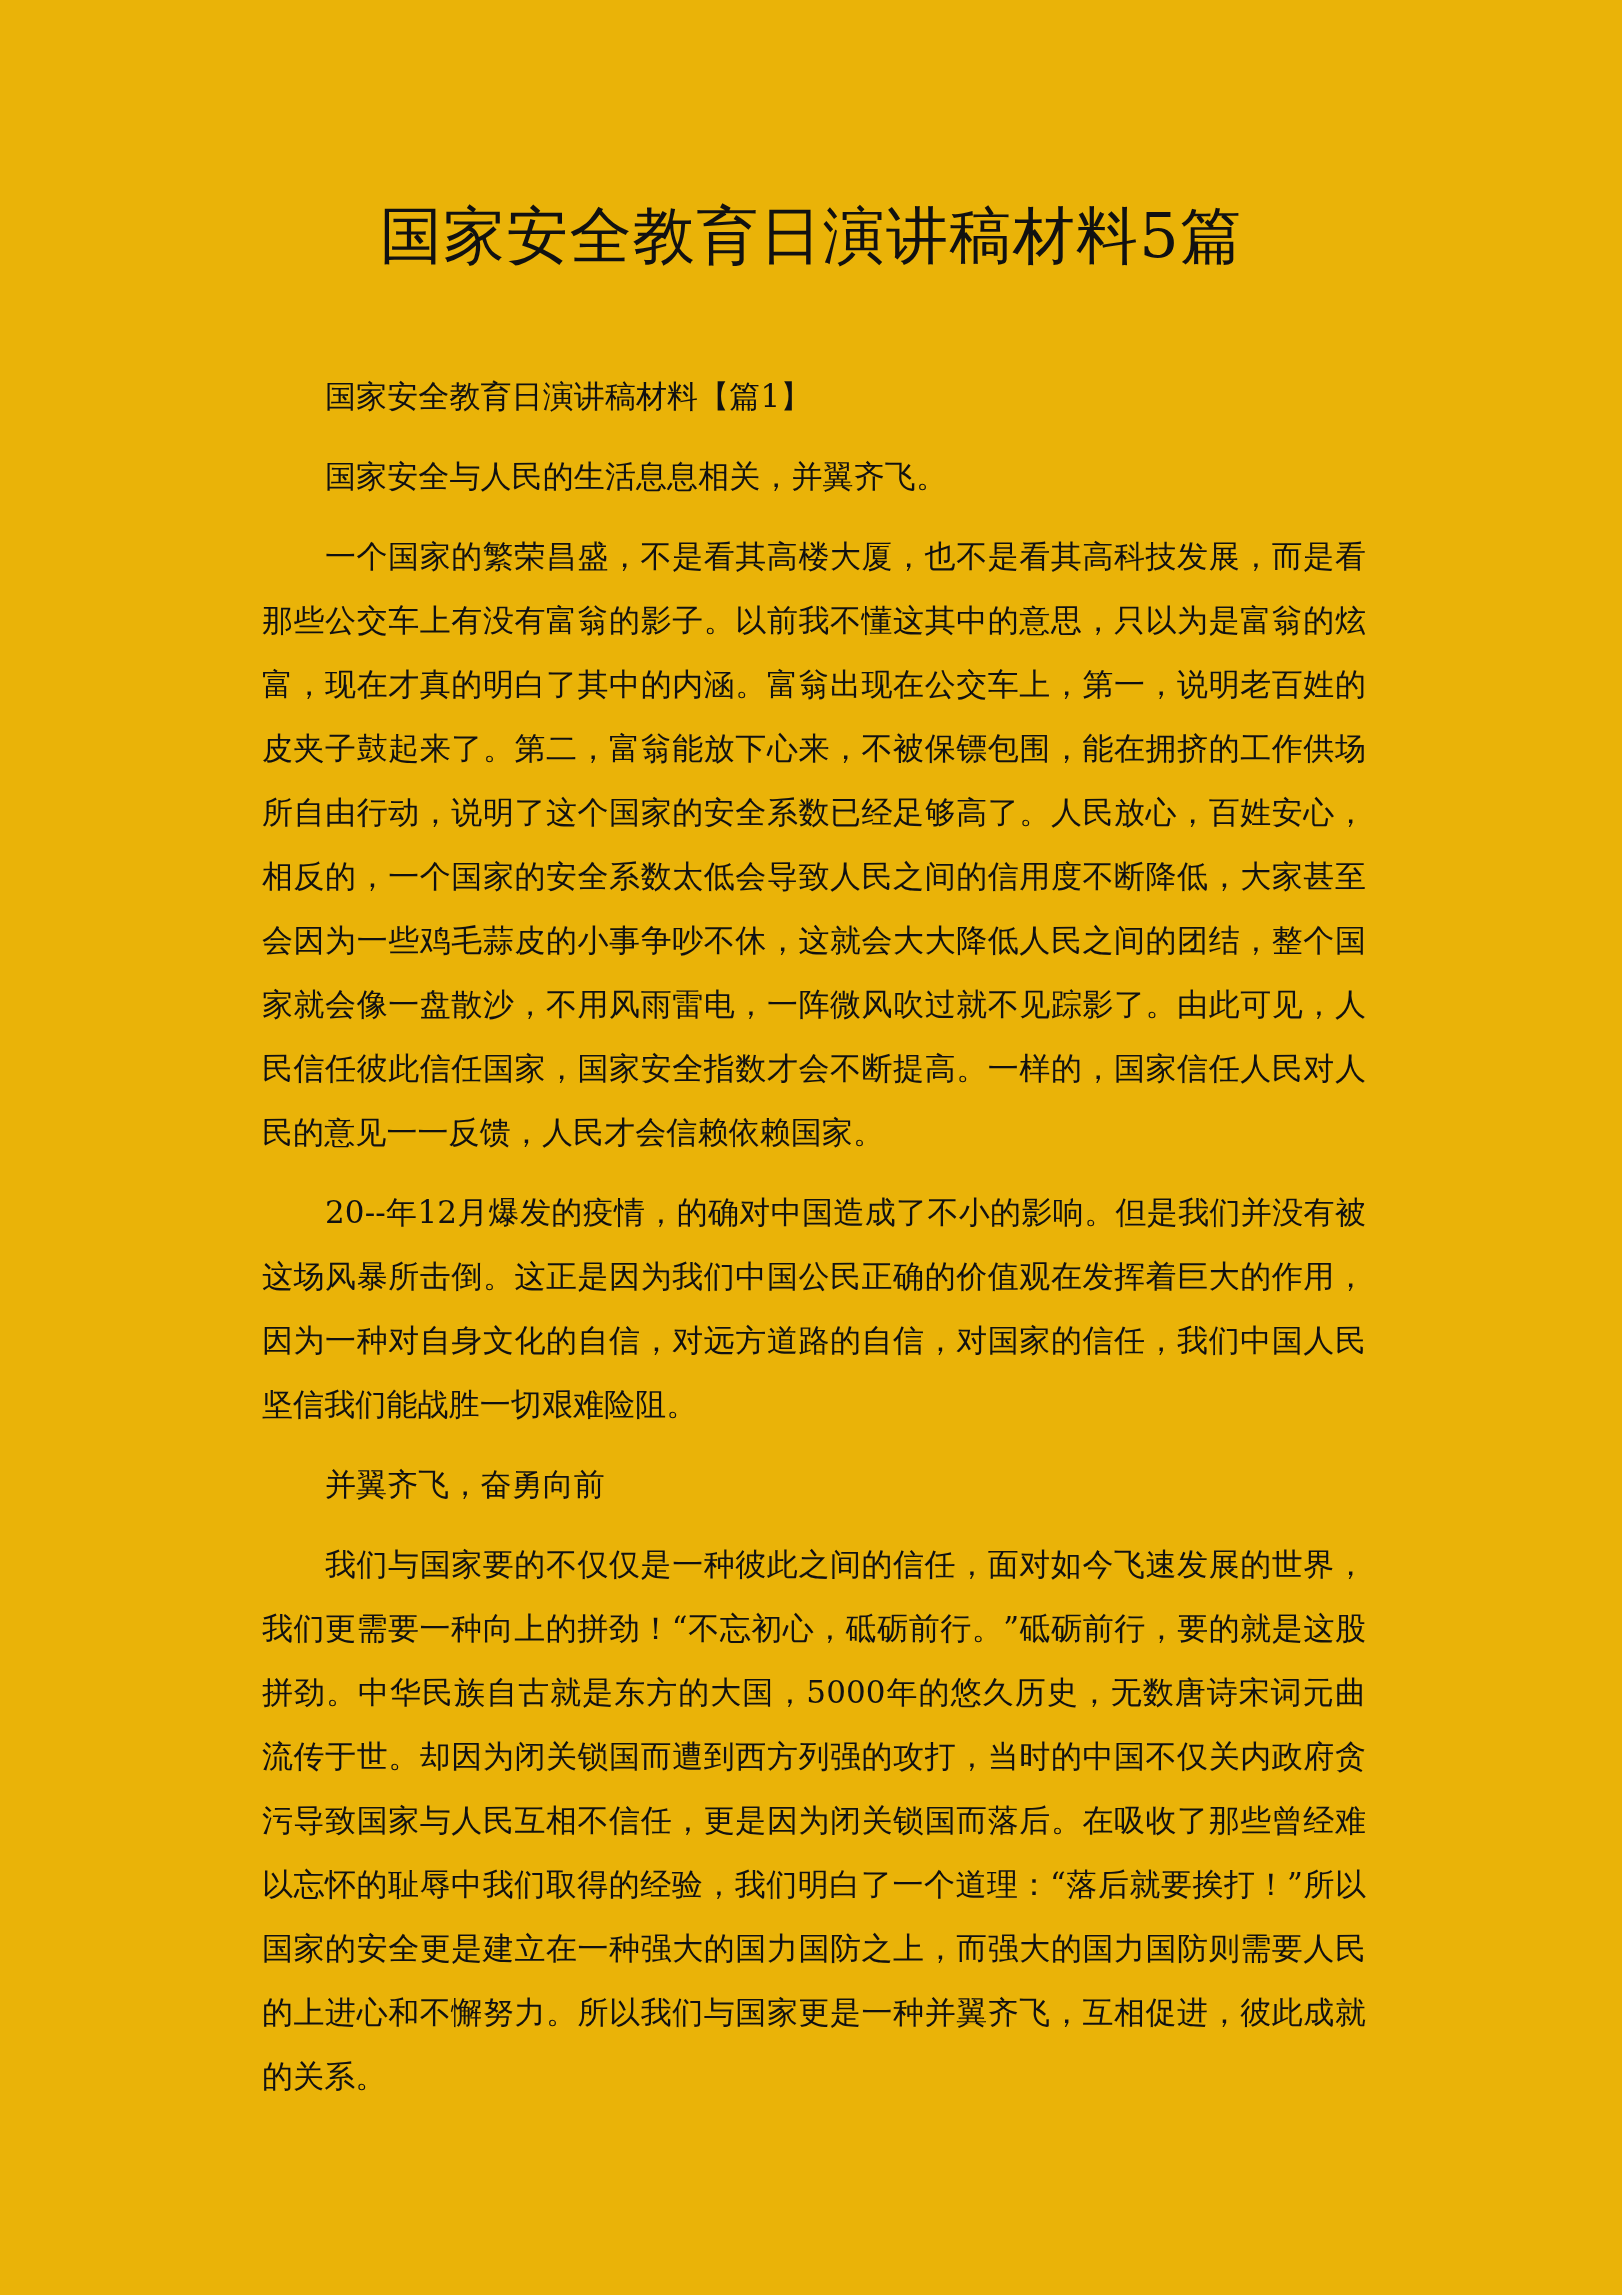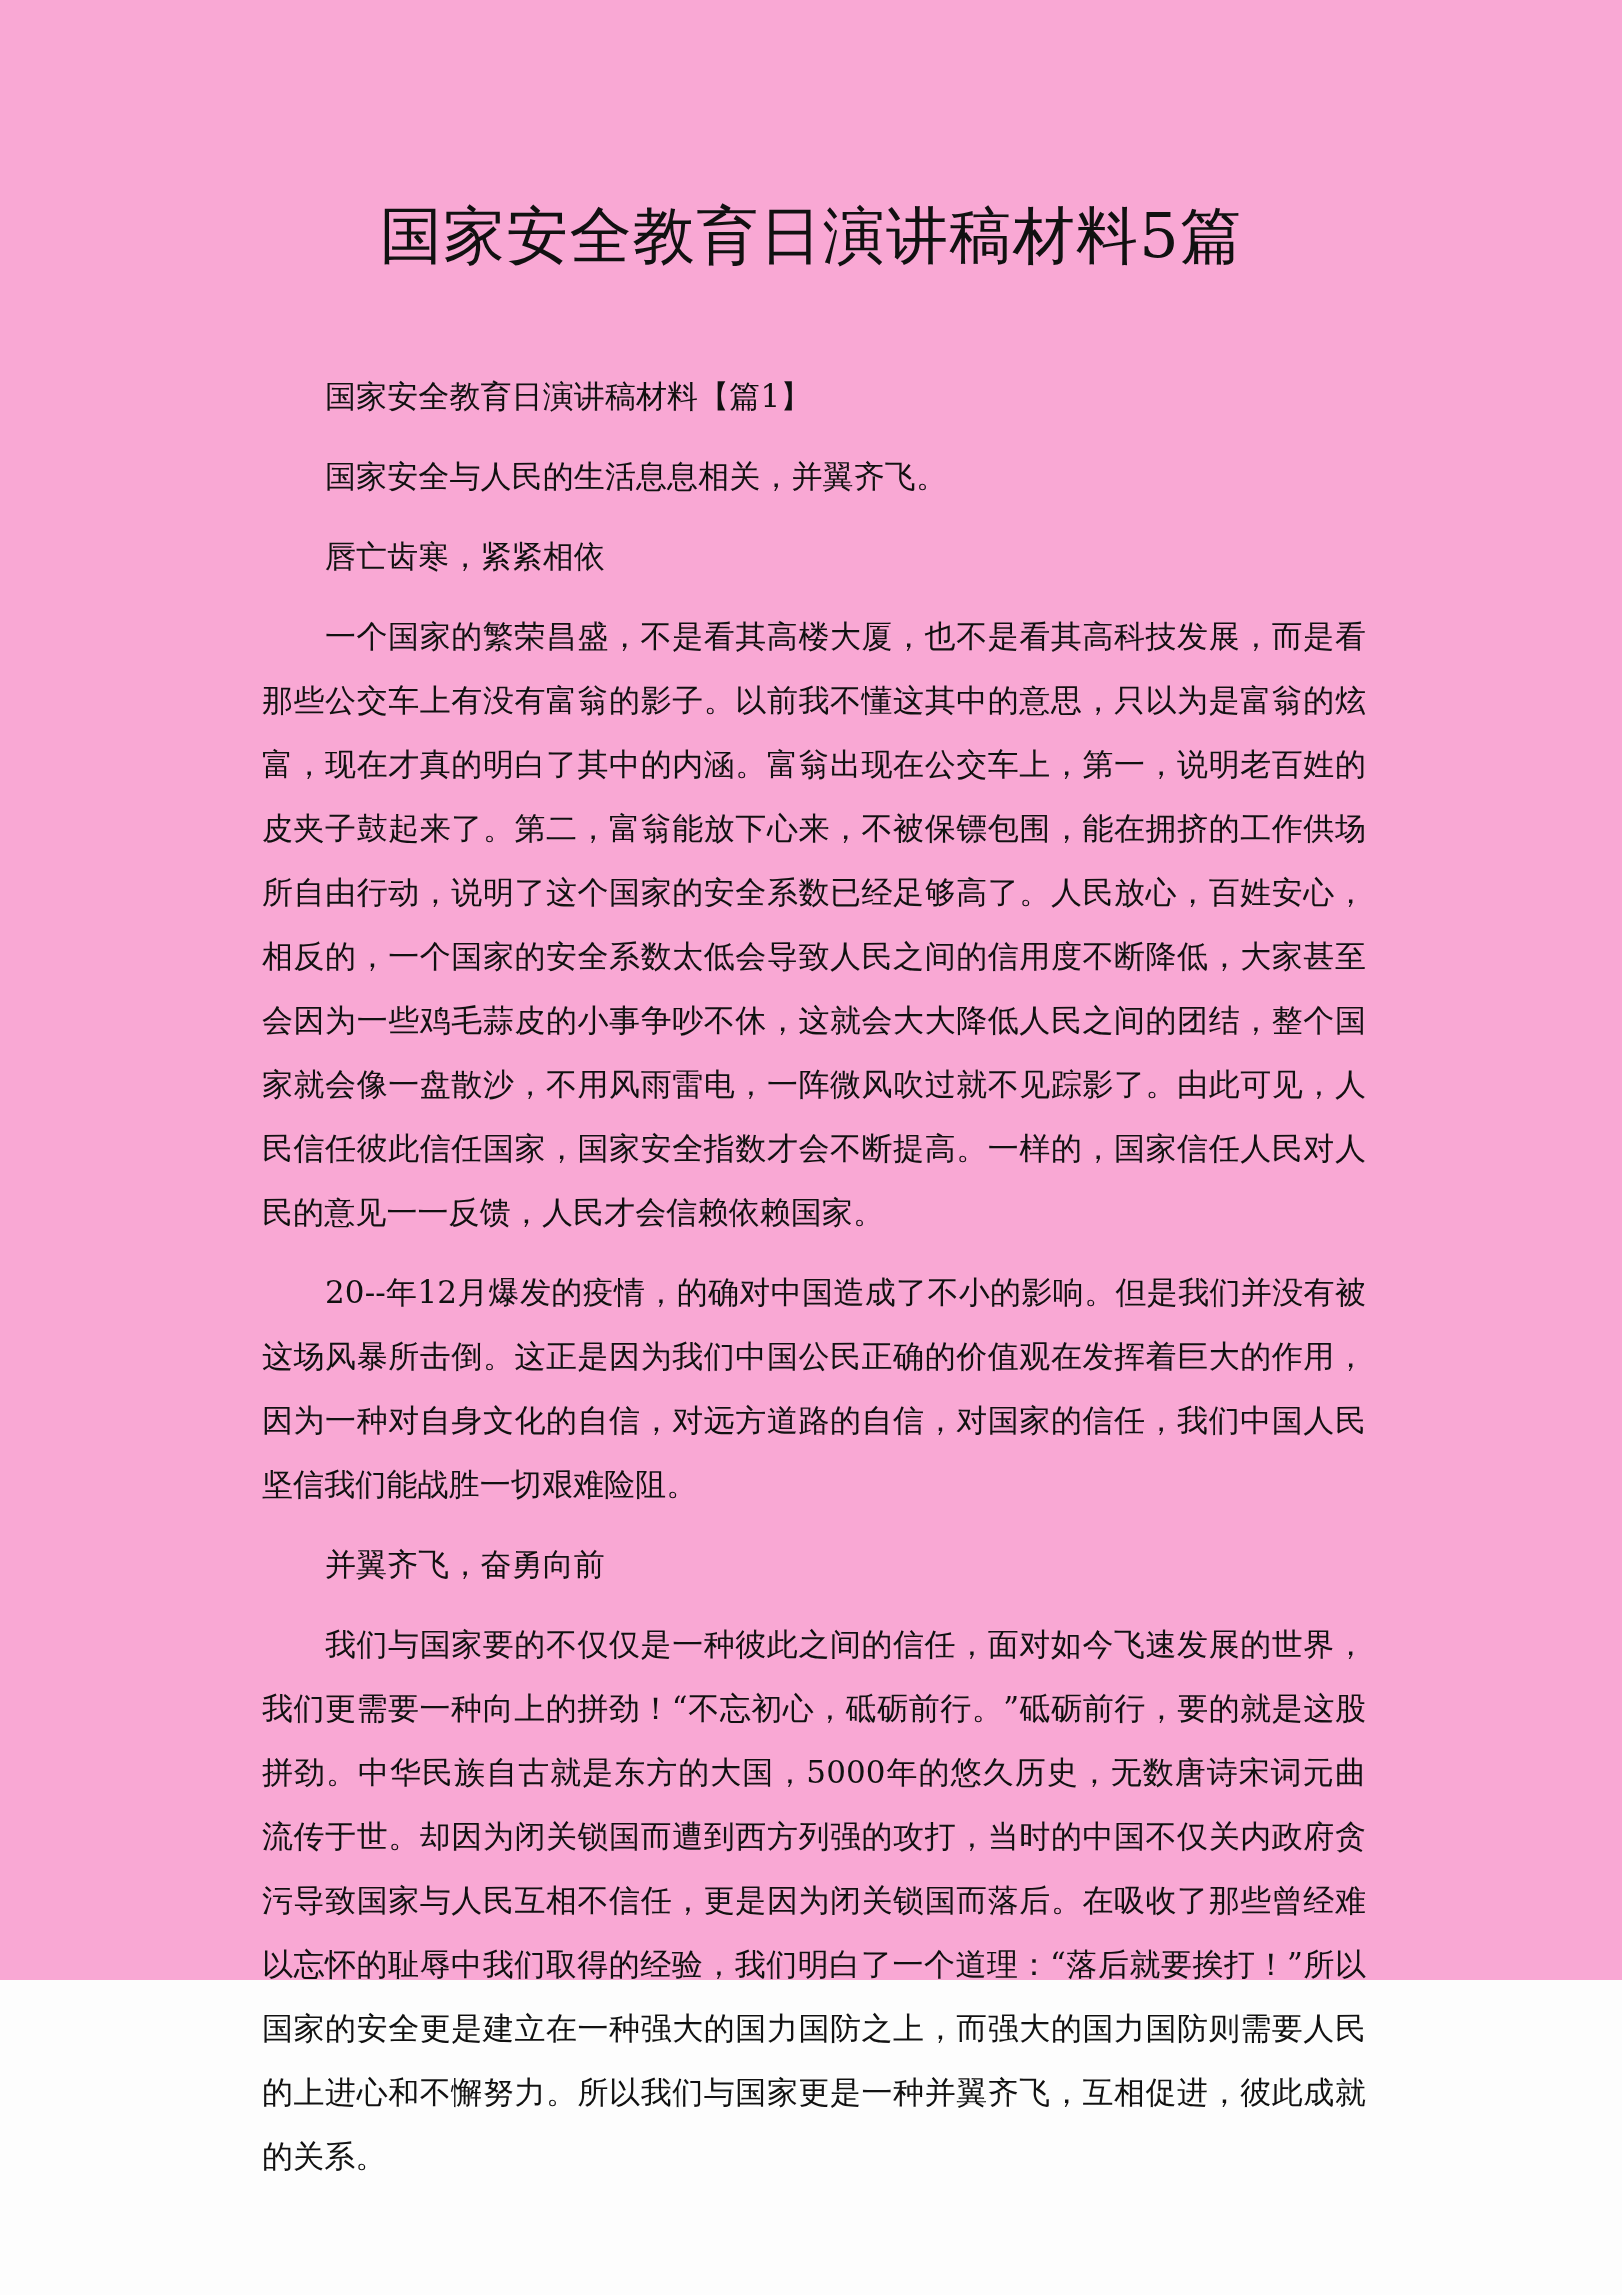--- a/index.html
+++ b/index.html
@@ -12,22 +12,22 @@
     height: 2295px;
     position: relative;
     overflow: hidden;
     font-family: "DejaVu Serif", "Liberation Serif", serif;
     color: #111;
   }
   .page {
     position: absolute;
     left: 0; top: 0;
     width: 1623px;
-    height: 1980px;
-    background: #f9a8d4;
+    height: 2295px;
+    background: #eab308;
   }
   .title {
     position: absolute;
     left: 0;
     width: 1623px;
     top: 196px;
     text-align: center;
     font-size: 62px;
     line-height: 79px;
     letter-spacing: 1.3px;
@@ -52,20 +52,19 @@
 </style>
 </head>
 <body>
 
 <div class="page">
   <h1 class="title">国家安全教育日演讲稿材料5篇</h1>
 
   <div class="body">
     <p>国家安全教育日演讲稿材料【篇1】</p>
     <p>国家安全与人民的生活息息相关，并翼齐飞。</p>
-    <p>唇亡齿寒，紧紧相依</p>
     <p>一个国家的繁荣昌盛，不是看其高楼大厦，也不是看其高科技发展，而是看那些公交车上有没有富翁的影子。以前我不懂这其中的意思，只以为是富翁的炫富，现在才真的明白了其中的内涵。富翁出现在公交车上，第一，说明老百姓的皮夹子鼓起来了。第二，富翁能放下心来，不被保镖包围，能在拥挤的工作供场所自由行动，说明了这个国家的安全系数已经足够高了。人民放心，百姓安心，相反的，一个国家的安全系数太低会导致人民之间的信用度不断降低，大家甚至会因为一些鸡毛蒜皮的小事争吵不休，这就会大大降低人民之间的团结，整个国家就会像一盘散沙，不用风雨雷电，一阵微风吹过就不见踪影了。由此可见，人民信任彼此信任国家，国家安全指数才会不断提高。一样的，国家信任人民对人民的意见一一反馈，人民才会信赖依赖国家。</p>
     <p>20--年12月爆发的疫情，的确对中国造成了不小的影响。但是我们并没有被这场风暴所击倒。这正是因为我们中国公民正确的价值观在发挥着巨大的作用，因为一种对自身文化的自信，对远方道路的自信，对国家的信任，我们中国人民坚信我们能战胜一切艰难险阻。</p>
     <p>并翼齐飞，奋勇向前</p>
     <p>我们与国家要的不仅仅是一种彼此之间的信任，面对如今飞速发展的世界，我们更需要一种向上的拼劲！“不忘初心，砥砺前行。”砥砺前行，要的就是这股拼劲。中华民族自古就是东方的大国，5000年的悠久历史，无数唐诗宋词元曲流传于世。却因为闭关锁国而遭到西方列强的攻打，当时的中国不仅关内政府贪污导致国家与人民互相不信任，更是因为闭关锁国而落后。在吸收了那些曾经难以忘怀的耻辱中我们取得的经验，我们明白了一个道理：“落后就要挨打！”所以国家的安全更是建立在一种强大的国力国防之上，而强大的国力国防则需要人民的上进心和不懈努力。所以我们与国家更是一种并翼齐飞，互相促进，彼此成就的关系。</p>
   </div>
 </div>
 
 
 </body></html>

